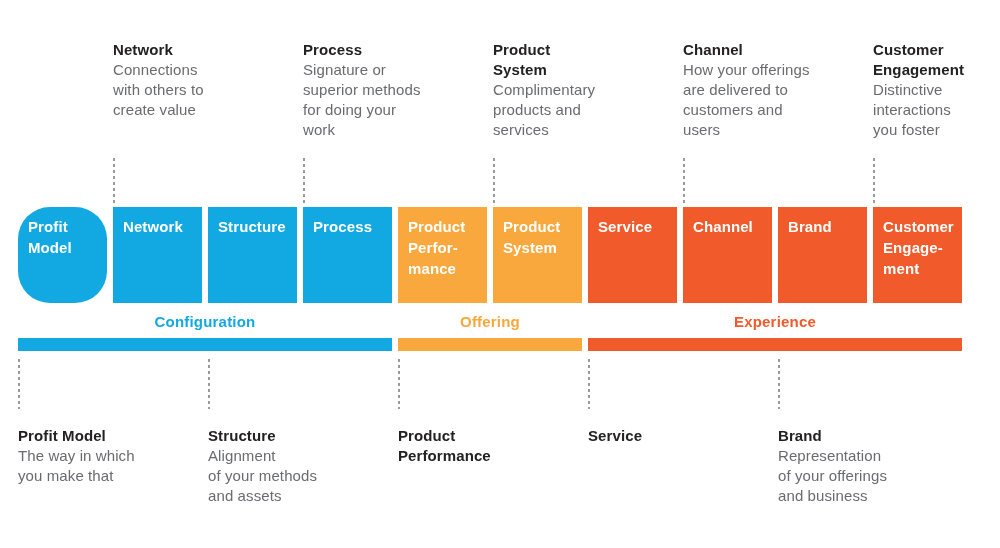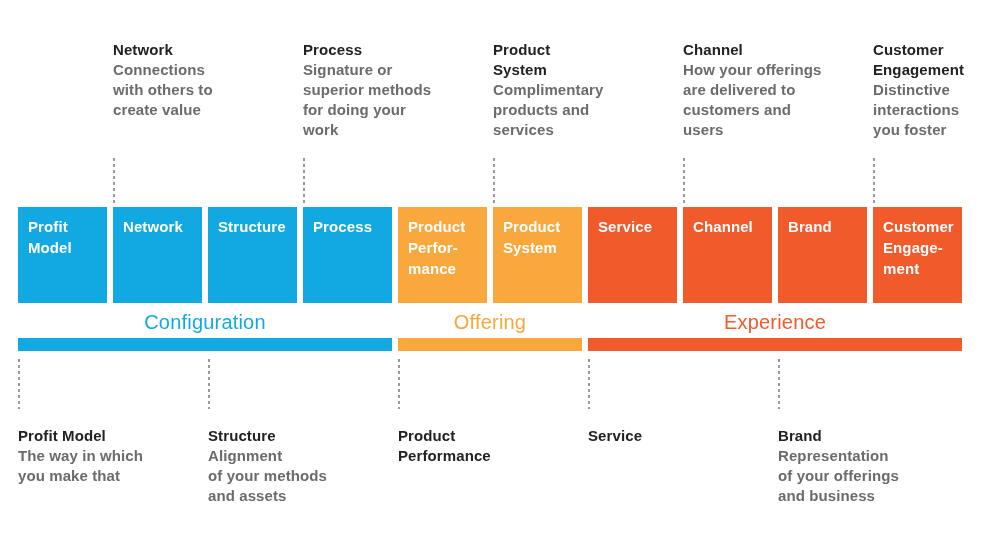--- a/index.html
+++ b/index.html
@@ -8,21 +8,21 @@
     font-family:"Liberation Sans", sans-serif;
     padding-left:37px;
   }
   
   .note{position:absolute;width:168px;}
   .note .h{
     font-size:15px;font-weight:bold;color:#232122;line-height:20px;
     white-space:pre-line;letter-spacing:0.1px;
   }
   .note .b{
-    font-size:15px;font-weight:bold;color:#6a6b6e;line-height:20px;
+    font-size:15px;font-weight:normal;color:#6a6b6e;line-height:20px;
     white-space:pre-line;letter-spacing:0.1px;
   }
   .tnote{top:40px;}
   .bnote{top:426px;}
   .tnote.n0{left:113px;} .tnote.n1{left:303px;} .tnote.n2{left:493px;}
   .tnote.n3{left:683px;} .tnote.n4{left:873px;width:126px;}
   .bnote.n0{left:18px;}  .bnote.n1{left:208px;} .bnote.n2{left:398px;}
   .bnote.n3{left:588px;} .bnote.n4{left:778px;}
   
   .vdash{
@@ -34,30 +34,30 @@
   .vdash.t0{left:113px;} .vdash.t1{left:303px;} .vdash.t2{left:493px;}
   .vdash.t3{left:683px;} .vdash.t4{left:873px;}
   .vdash.b0{left:18px;}  .vdash.b1{left:208px;} .vdash.b2{left:398px;}
   .vdash.b3{left:588px;} .vdash.b4{left:778px;}
   
   .box{
     position:absolute;top:207px;width:89px;height:96px;box-sizing:border-box;
     padding:9px 6px 0 10px;color:#ffffff;font-size:15px;font-weight:bold;
     line-height:21px;white-space:pre-line;letter-spacing:0.1px;
   }
-  .box.c0{left:18px;}  .box.c1{left:113px;} .box.c2{left:208px;} .box.c3{left:303px;}
+  .box.c0{left:18px;border-radius:32px;}  .box.c1{left:113px;} .box.c2{left:208px;} .box.c3{left:303px;}
   .box.c4{left:398px;} .box.c5{left:493px;} .box.c6{left:588px;} .box.c7{left:683px;}
   .box.c8{left:778px;} .box.c9{left:873px;}
   .blue{background:#12a9e2;}
   .amber{background:#f8a83d;}
   .red{background:#f15a2b;}
   
   .cat{
     position:absolute;top:309px;height:26px;line-height:26px;text-align:center;
-    font-size:20px;font-weight:normal;letter-spacing:0.2px;
+    font-size:15px;font-weight:bold;letter-spacing:0.2px;
   }
   .cat.g0{left:18px;width:374px;color:#12a9e2;}
   .cat.g1{left:398px;width:184px;color:#f7a73b;}
   .cat.g2{left:588px;width:374px;color:#f15a2b;}
   .bar{position:absolute;top:338px;height:13px;}
   .bar.g0{left:18px;width:374px;}
   .bar.g1{left:398px;width:184px;}
   .bar.g2{left:588px;width:374px;}
 </style>
 </head>

